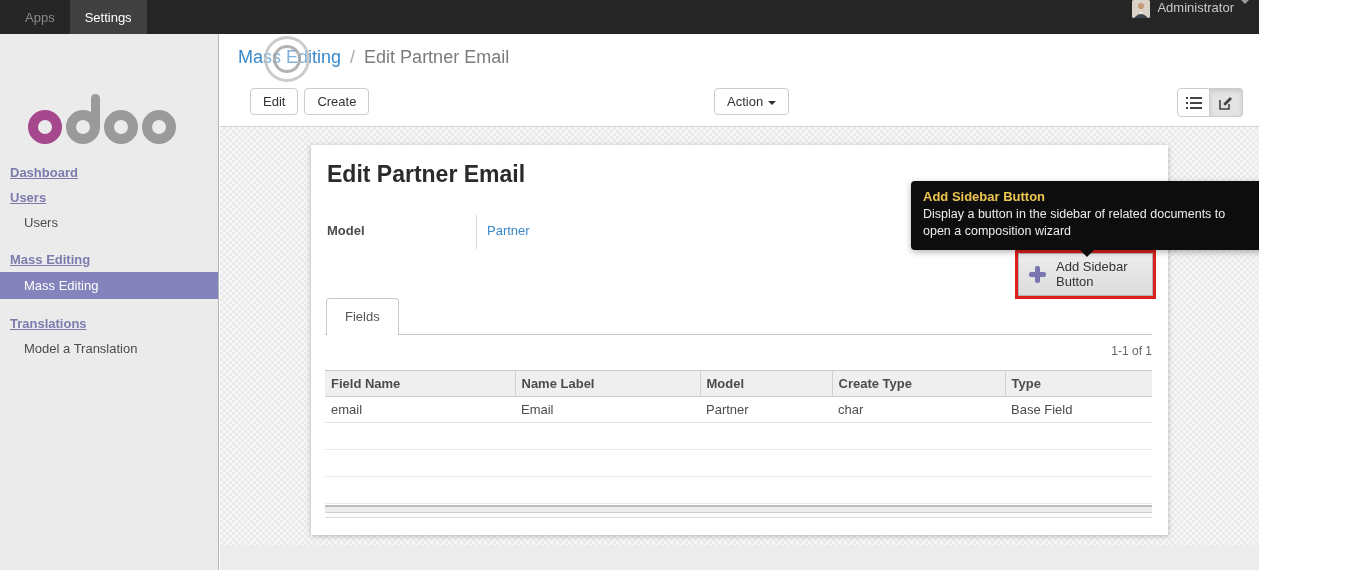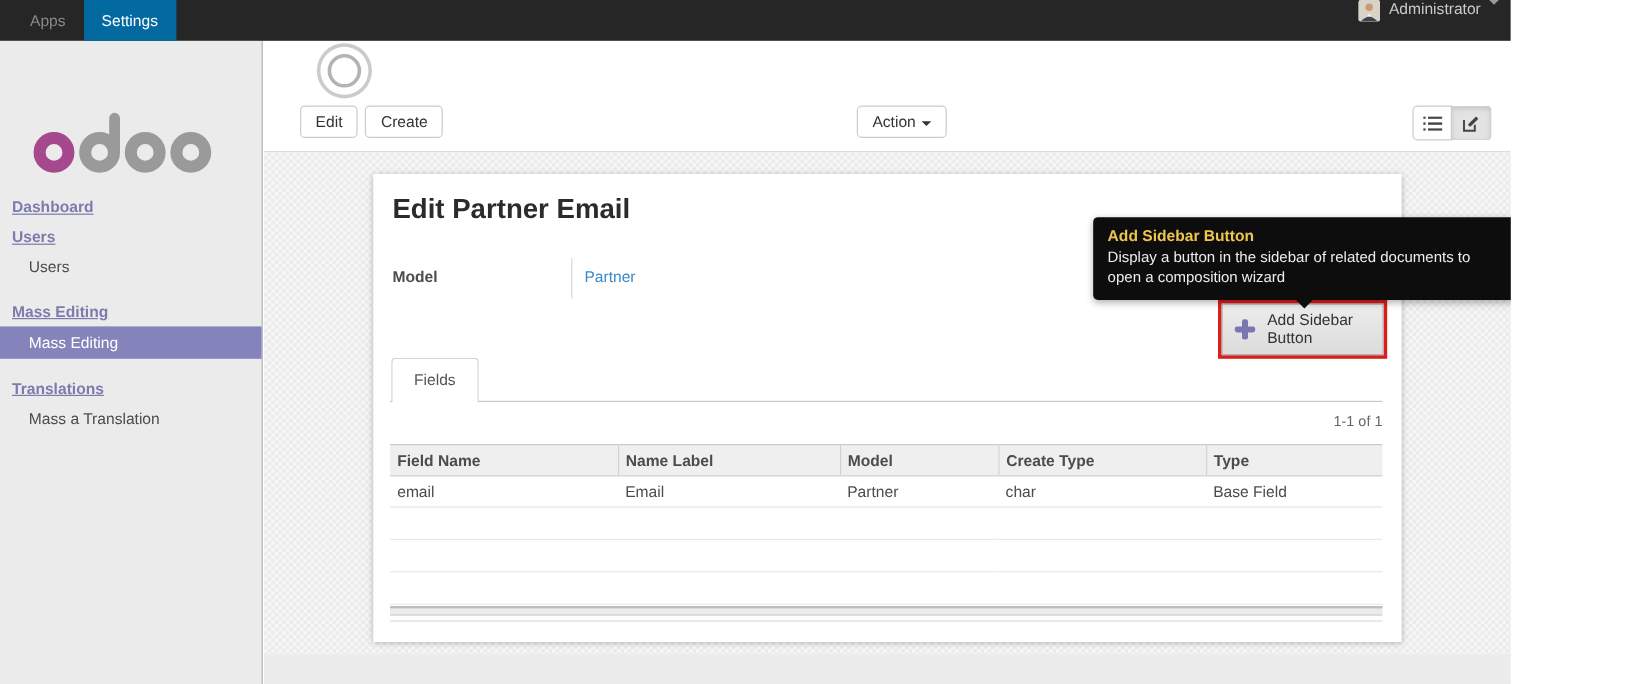--- a/index.html
+++ b/index.html
@@ -3,21 +3,21 @@
 <meta charset="utf-8">
 <style>
   * { box-sizing: border-box; margin: 0; padding: 0; }
   body { font-family: "Liberation Sans", sans-serif; background: #fff; }
   .screen { position: relative; width: 1259px; height: 570px; overflow: hidden; background: #fff; }
 
   
   .topbar { position: absolute; top: 0; left: 0; right: 0; height: 34px; background: #262626; display: flex; align-items: stretch; z-index: 50; }
   .topbar-menu { display: flex; align-items: stretch; padding-left: 10px; }
   .top-tab { display: flex; align-items: center; padding: 0 15px; font-size: 13px; color: #8a8a8a; cursor: pointer; }
-  .top-tab.active { background: #0369a1; color: #fff; }
+  .top-tab.active { background: #404040; color: #fff; }
   .topbar-right { margin-left: auto; display: flex; align-items: flex-start; padding-right: 10px; gap: 7px; color: #c9c9c9; font-size: 13px; }
   .avatar { width: 18px; height: 18px; border-radius: 2px; overflow: hidden; background: #cfc6ba; flex: 0 0 auto; }
   .caret { width: 0; height: 0; border-left: 4px solid transparent; border-right: 4px solid transparent; border-top: 4px solid #9a9a9a; display: inline-block; }
 
   
   .sidebar { position: absolute; top: 34px; left: 0; bottom: 0; width: 219px; background: #ebebeb; border-right: 1px solid #b3b3b3; z-index: 10; }
   .logo { position: relative; height: 78px; margin: 36px 0 10px 28px; }
   .ring { position: absolute; top: 40px; width: 34px; height: 34px; border: 10px solid #9a9a9a; border-radius: 50%; }
   .ring.r1 { left: 0; border-color: #a5488d; }
   .ring.r2 { left: 38px; }
@@ -126,27 +126,32 @@
     </div>
     <div class="side-list">
       <div class="side-heading">Dashboard</div>
       <div class="side-heading">Users</div>
       <div class="side-item">Users</div>
       <div class="side-gap"></div>
       <div class="side-heading">Mass Editing</div>
       <div class="side-item selected">Mass Editing</div>
       <div class="side-gap"></div>
       <div class="side-heading">Translations</div>
-      <div class="side-item">Mass a Translation</div>
+      <div class="side-item">Model a Translation</div>
     </div>
   </div>
 
   <div class="content">
 
     <div class="control-panel">
+      <div class="breadcrumb">
+        <span class="crumb-link">Mass Editing</span>
+        <span class="crumb-sep">/</span>
+        <span class="crumb-current">Edit Partner Email</span>
+      </div>
       <div class="spinner">
         <div class="spinner-inner"></div>
       </div>
       <div class="cp-buttons">
         <button class="btn">Edit</button>
         <button class="btn">Create</button>
       </div>
       <div class="action-wrap">
         <button class="btn"><span>Action</span><span class="caret"></span></button>
       </div>

